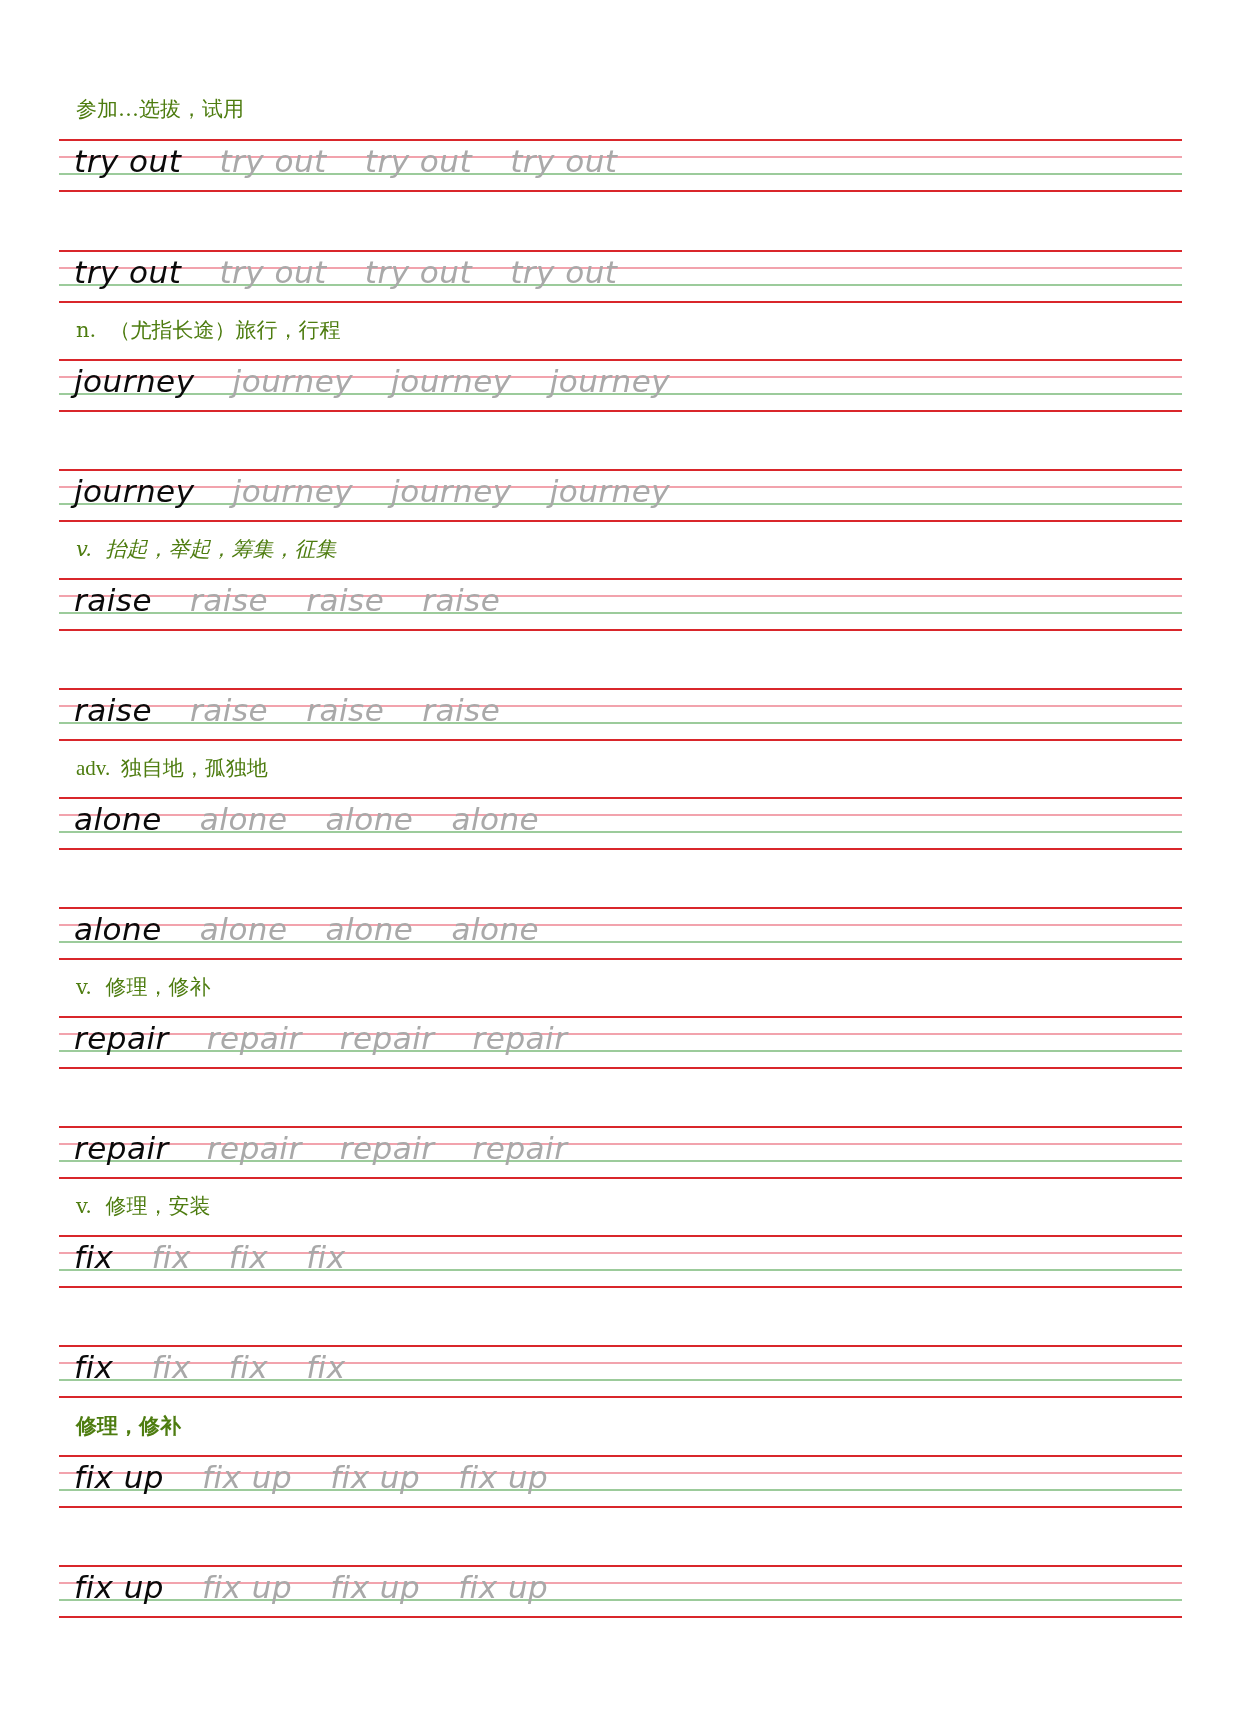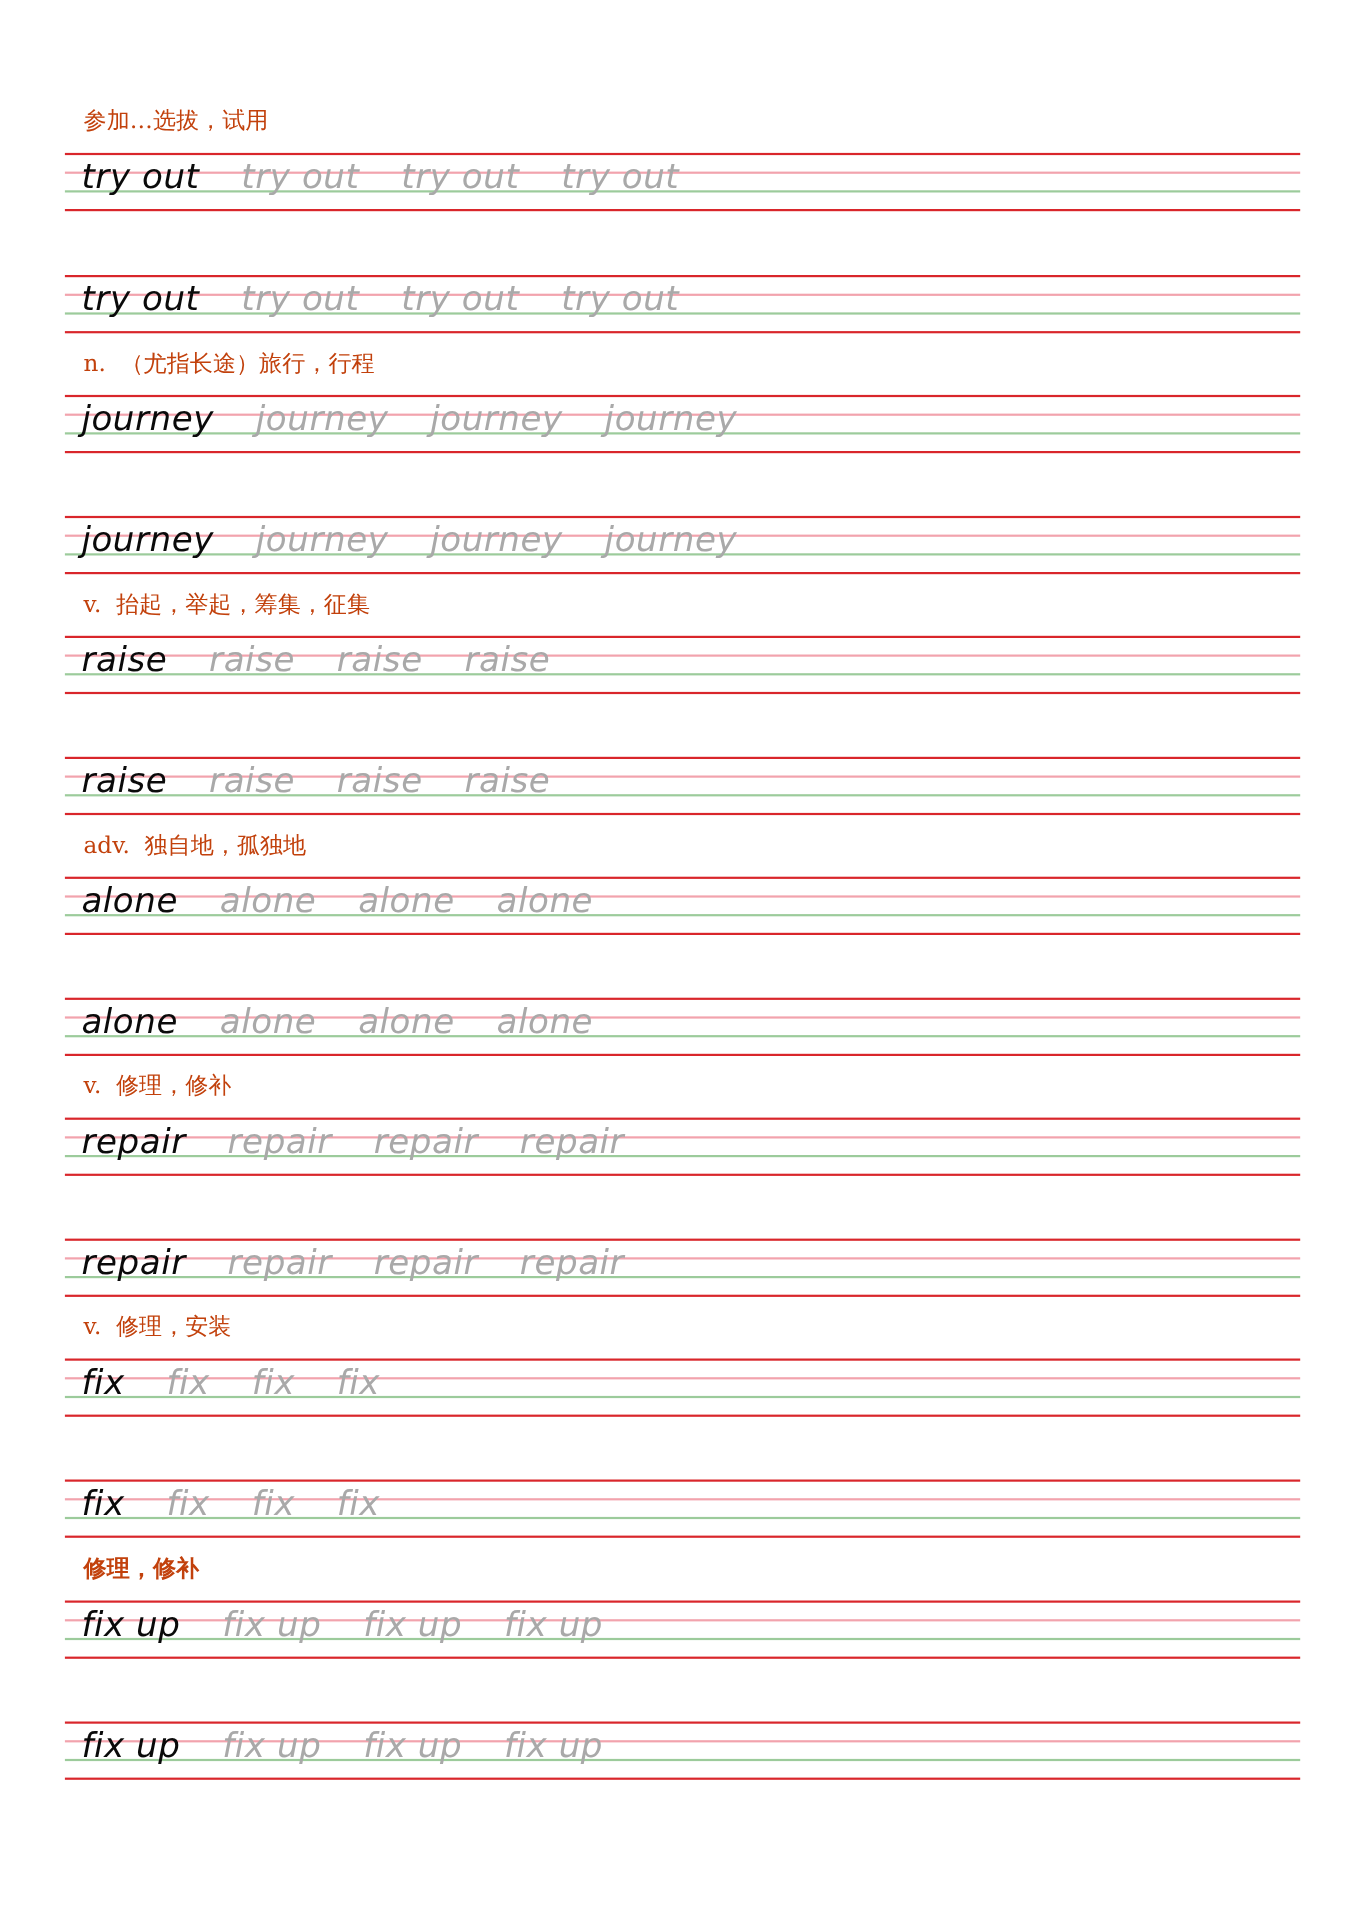--- a/index.html
+++ b/index.html
@@ -19,21 +19,21 @@
       left: 0;
       top: 0;
       width: 1242px;
       height: 1733px;
     }
     .label {
       position: absolute;
       left: 76px;
       font-family: "DejaVu Serif", serif;
       font-size: 21px;
-      color: #c2410c;
+      color: #4d7c0f;
       white-space: pre;
       line-height: 24px;
     }
     .label.indent {
       left: 76px;
     }
     .row {
       position: absolute;
       left: 59px;
       width: 1123px;
@@ -125,21 +125,21 @@
     <div class="line green"></div>
     <div class="line bottom"></div>
     <div class="words">
       <span class="word model">journey</span>
       <span class="word trace">journey</span>
       <span class="word trace">journey</span>
       <span class="word trace">journey</span>
     </div>
   </div>
 
-  <div class="label indent" style="top:537px;">v.  抬起，举起，筹集，征集</div>
+  <div class="label indent" style="top:537px;font-style:italic;">v.  抬起，举起，筹集，征集</div>
   <div class="row" style="top:578px;">
     <div class="line top"></div>
     <div class="line pink"></div>
     <div class="line green"></div>
     <div class="line bottom"></div>
     <div class="words">
       <span class="word model">raise</span>
       <span class="word trace">raise</span>
       <span class="word trace">raise</span>
       <span class="word trace">raise</span>
@@ -151,21 +151,21 @@
     <div class="line green"></div>
     <div class="line bottom"></div>
     <div class="words">
       <span class="word model">raise</span>
       <span class="word trace">raise</span>
       <span class="word trace">raise</span>
       <span class="word trace">raise</span>
     </div>
   </div>
 
-  <div class="label indent" style="top:756px;">adv.  独自地，孤独地</div>
+  <div class="label indent" style="top:756px;font-family:Liberation Serif, serif;">adv.  独自地，孤独地</div>
   <div class="row" style="top:797px;">
     <div class="line top"></div>
     <div class="line pink"></div>
     <div class="line green"></div>
     <div class="line bottom"></div>
     <div class="words">
       <span class="word model">alone</span>
       <span class="word trace">alone</span>
       <span class="word trace">alone</span>
       <span class="word trace">alone</span>

